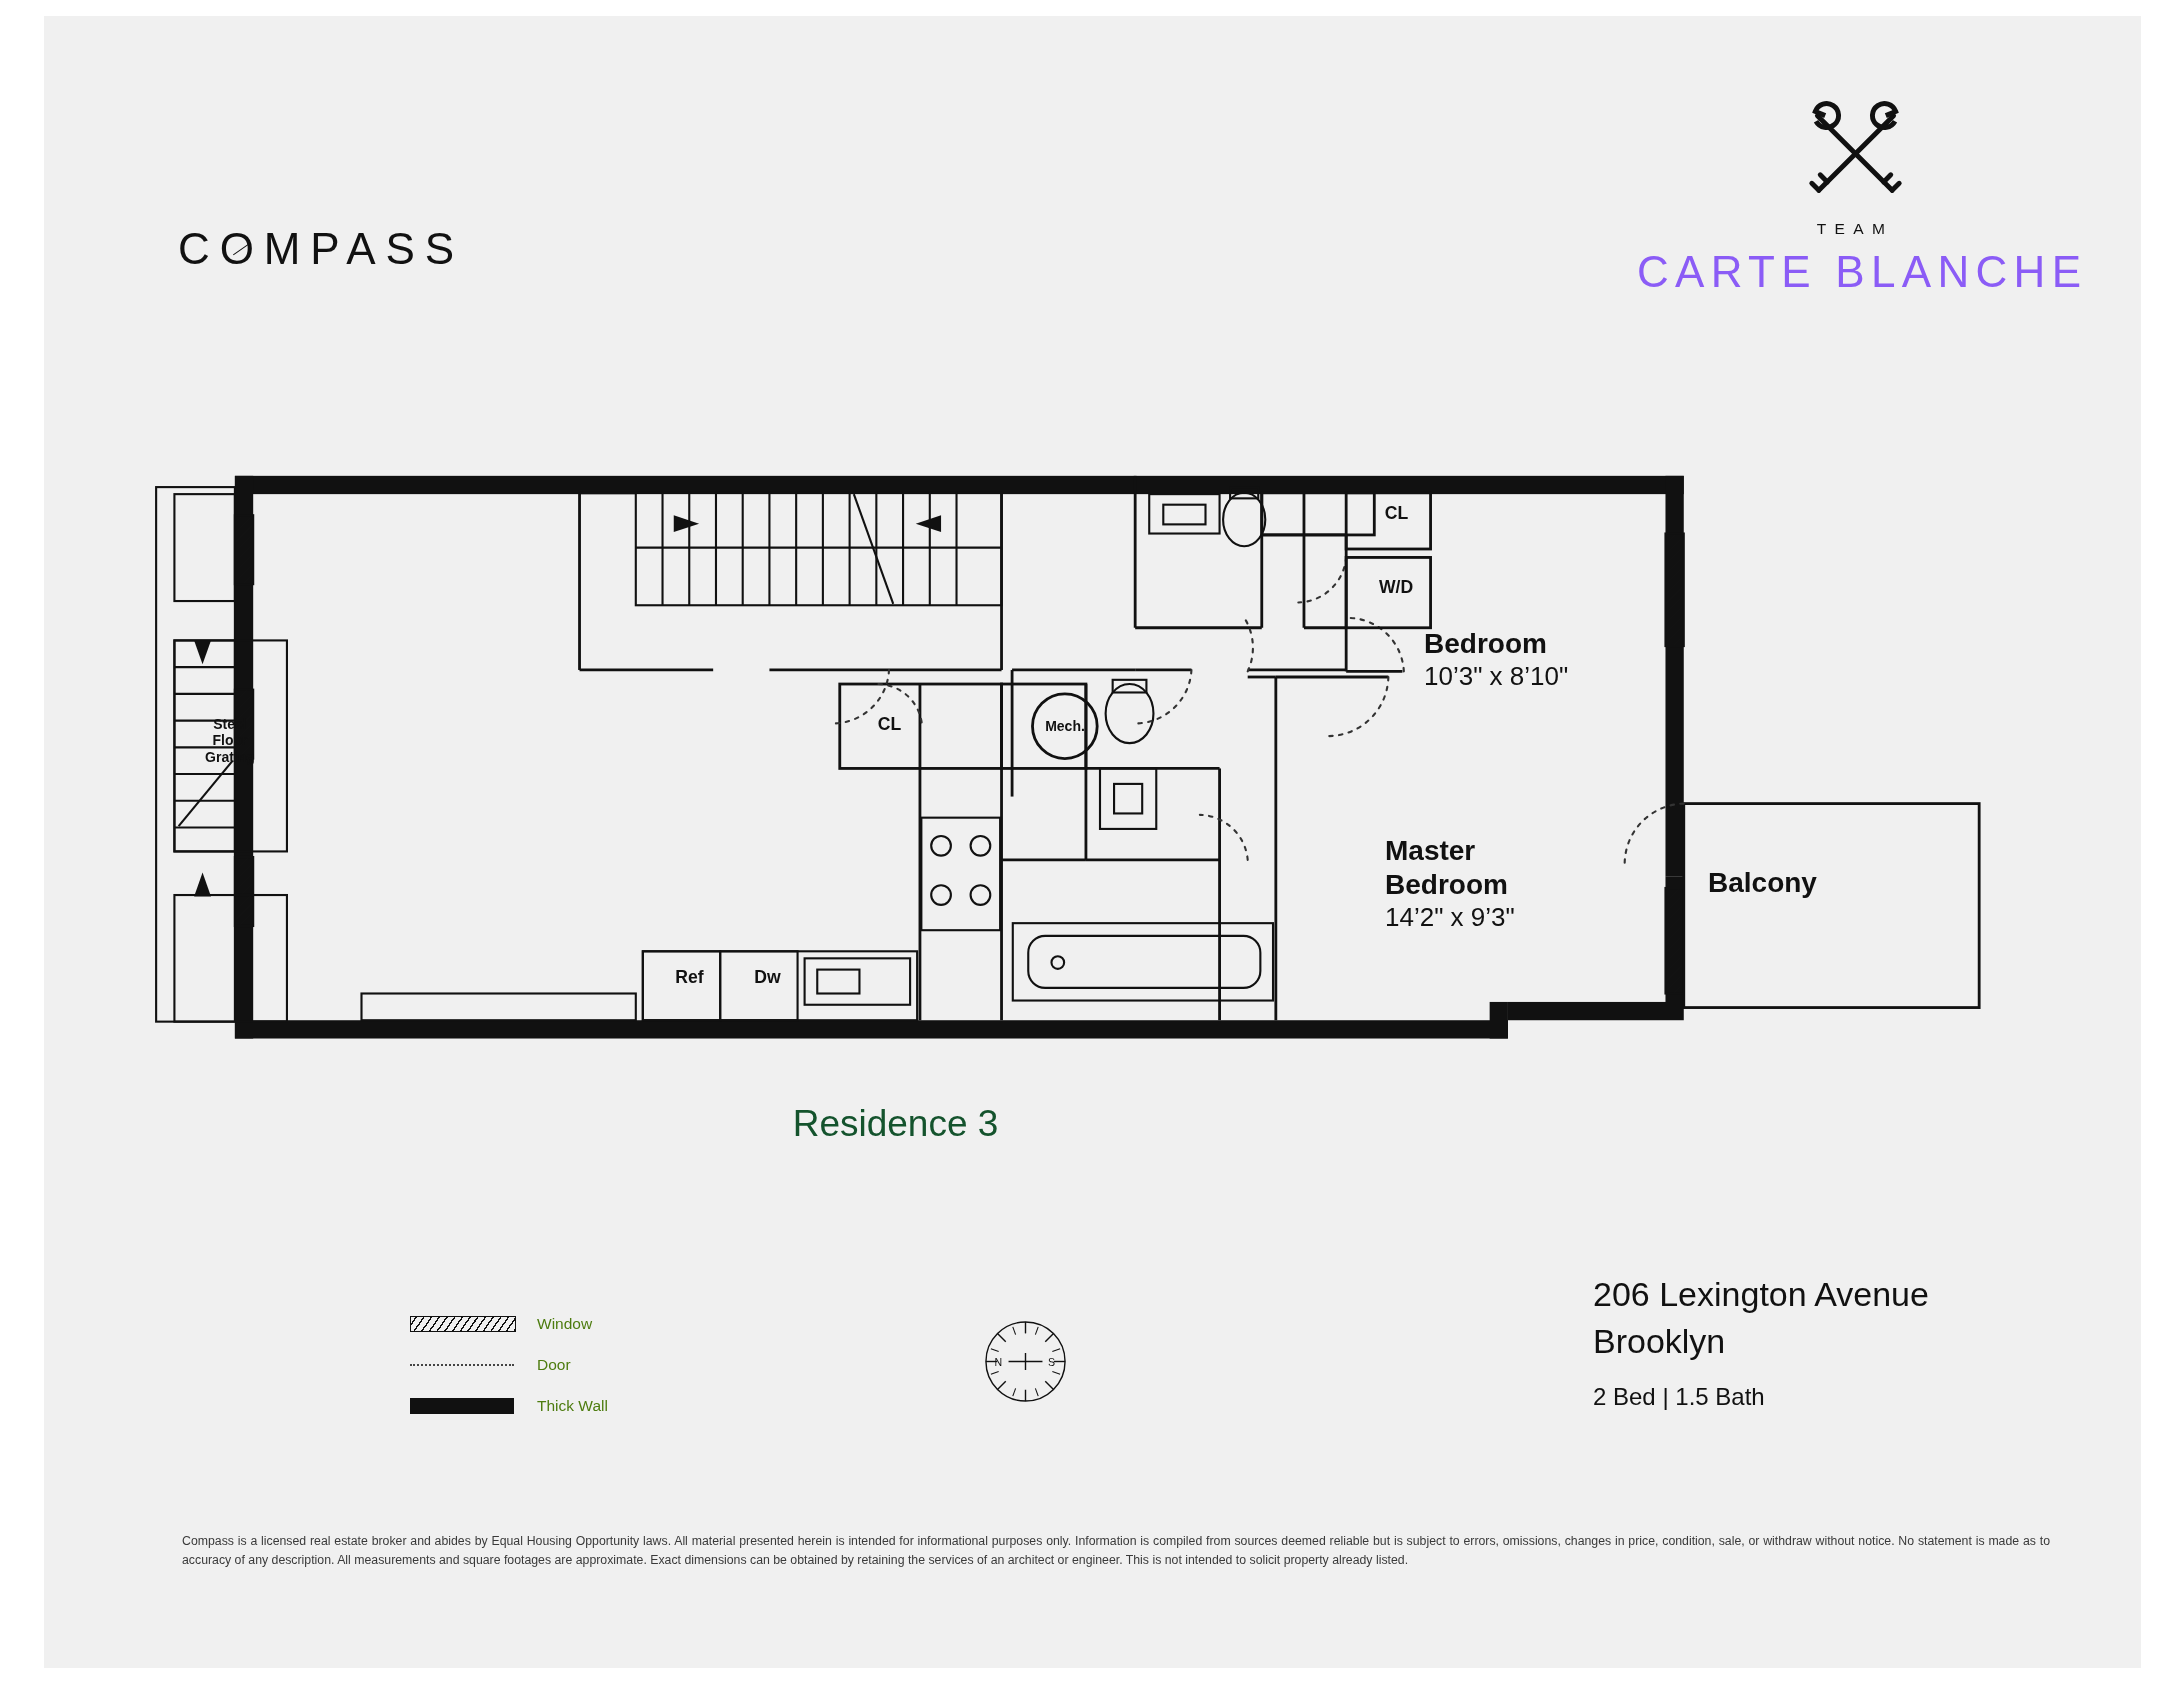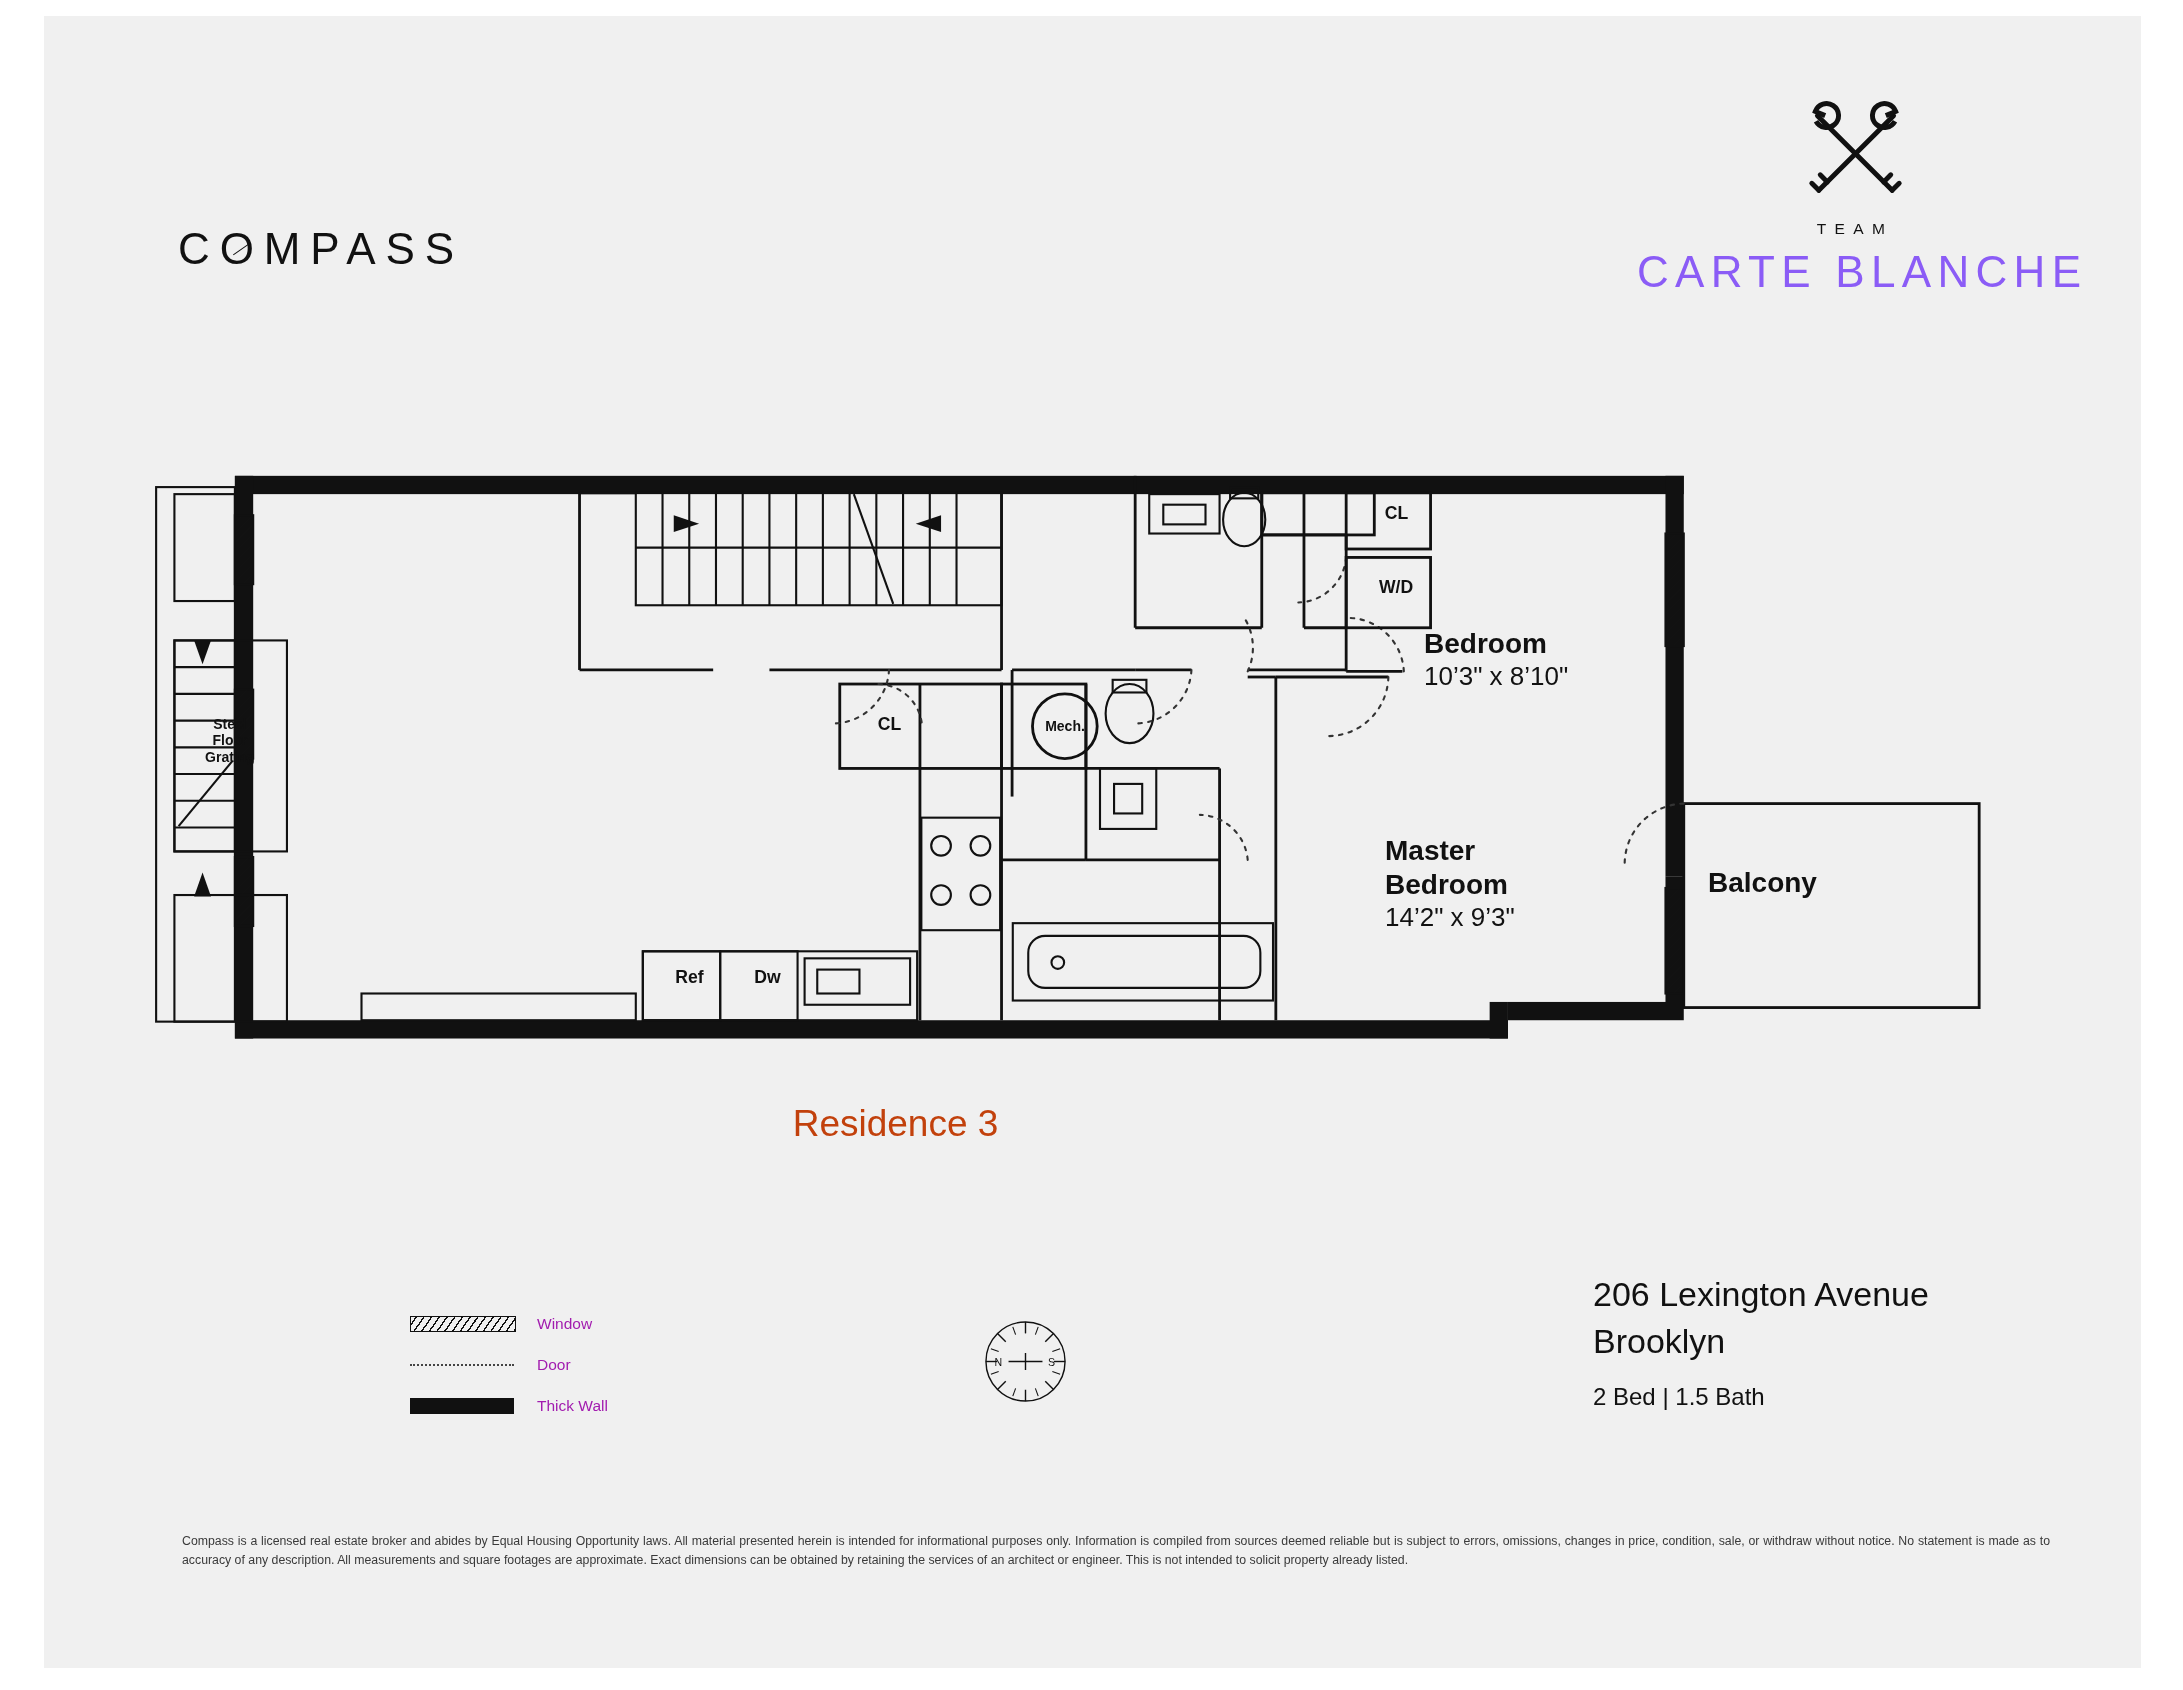--- a/index.html
+++ b/index.html
@@ -115,21 +115,21 @@
   }
 
   
   .residence-caption {
     position: absolute;
     left: 0;
     right: 0;
     top: 1087px;
     text-align: center;
     font-size: 37px;
-    color: #c2410c;
+    color: #14532d;
     font-weight: 400;
   }
   .residence-caption .inner {
     display: inline-block;
     margin-left: -394px;
   }
 
   
   #legend {
     position: absolute;
@@ -143,21 +143,21 @@
     height: 41px;
   }
   .legend-swatch {
     width: 106px;
     height: 15.5px;
     display: flex;
     align-items: center;
   }
   .legend-text {
     font-size: 15.5px;
-    color: #a21caf;
+    color: #4d7c0f;
     margin-left: 21px;
     font-weight: 400;
   }
   .sw-window {
     width: 104px;
     height: 14px;
     border: 1.4px solid #111;
     background: repeating-linear-gradient(
       -55deg,
       #111 0px, #111 1.4px,

